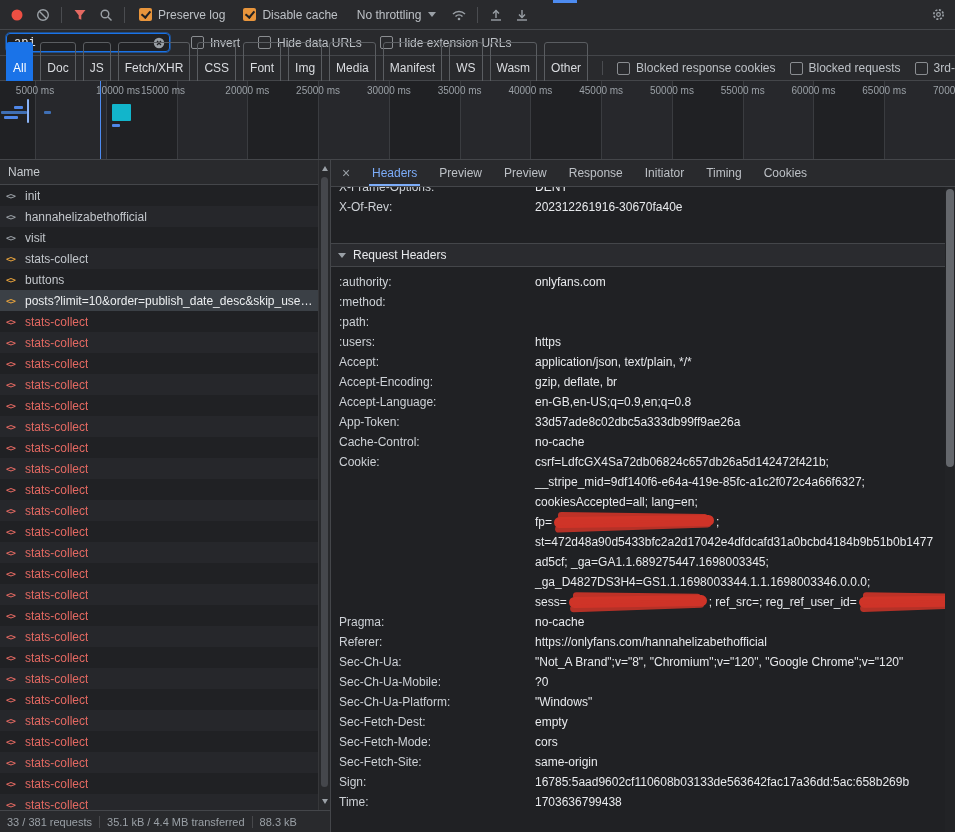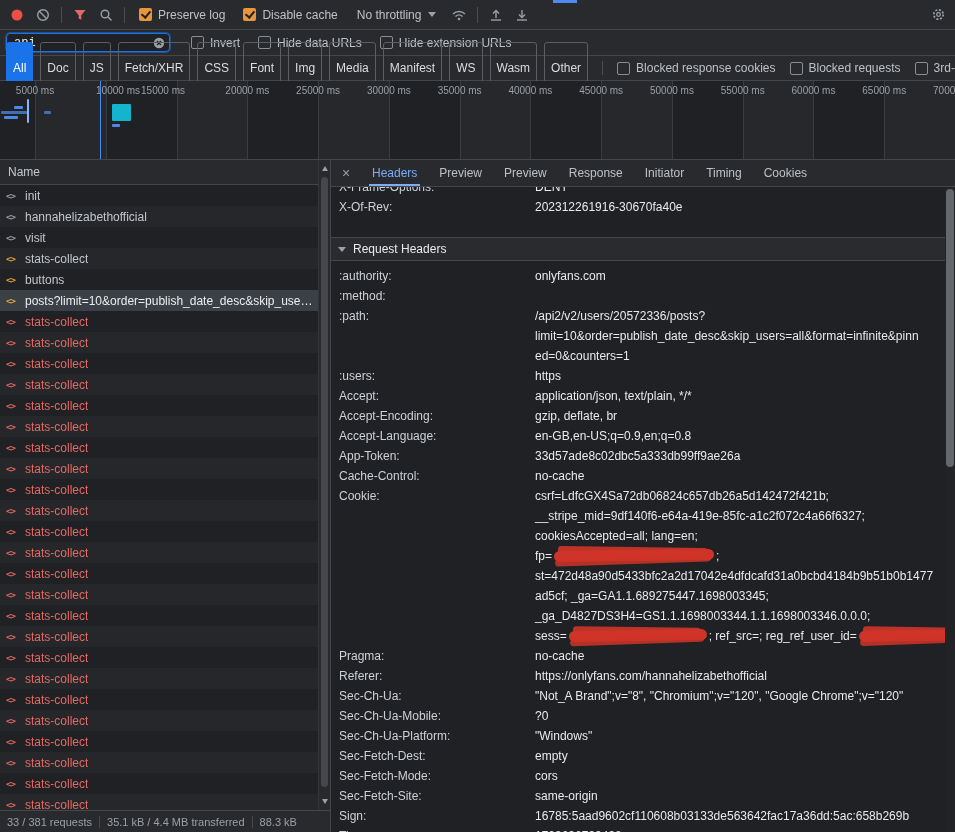--- a/index.html
+++ b/index.html
@@ -67,21 +67,21 @@
   .tab { padding:0 11px; height:100%; display:flex; align-items:center; color:#bdc1c6; position:relative; cursor:pointer; white-space:nowrap; }
   .tab.active { color:#7cacf8; }
   .tab.active::after { content:""; position:absolute; left:8px; right:8px; bottom:0; height:2px; background:#7cacf8; }
 
   .details-content { position:absolute; top:27px; left:0; width:614px; bottom:0; overflow:hidden; }
   #partialRows { margin-top:-10px; }
   .hdr-row { display:grid; grid-template-columns:196px 1fr; padding-left:8px; }
   .hdr-name { color:#cdd1d6; line-height:20px; white-space:nowrap; }
   .hdr-value { color:#e8eaed; line-height:20px; word-break:break-all; padding-right:6px; }
   .vline { height:20px; white-space:nowrap; }
-  .section-header { height:24px; margin-top:20px; background:#2a2b2f; border-top:1px solid #44464a; border-bottom:1px solid #44464a; display:flex; align-items:center; gap:7px; padding-left:7px; color:#e8eaed; cursor:pointer; }
+  .section-header { height:24px; margin-top:26px; background:#2a2b2f; border-top:1px solid #44464a; border-bottom:1px solid #44464a; display:flex; align-items:center; gap:7px; padding-left:7px; color:#e8eaed; cursor:pointer; }
   .tri { width:0; height:0; border-left:4px solid transparent; border-right:4px solid transparent; border-top:5px solid #9aa0a6; }
   #hdrRows { margin-top:5px; }
 
   .redact { display:inline-block; vertical-align:middle; height:11px; border-radius:6px; background:#cf3428; position:relative; top:-1px; margin:0 2px; transform:rotate(-0.8deg); }
   .redact::after { content:""; position:absolute; left:4px; right:6px; top:-3px; height:7px; border-radius:4px; background:#cf3428; transform:rotate(1.6deg); opacity:.9; }
   .redact::before { content:""; position:absolute; left:1px; right:3px; bottom:-3px; height:7px; border-radius:4px; background:#cf3428; transform:rotate(-1.2deg); opacity:.85; }
   .redact-lg { width:160px; } .redact-md { width:138px; } .redact-sm { width:120px; }
 
   .details-scrollbar { position:absolute; top:187px; right:0; width:10px; height:645px; background:#222326; z-index:4; }
   .d-thumb { position:absolute; top:2px; left:1px; width:8px; height:278px; background:#64676c; border-radius:4px; }
@@ -432,25 +432,20 @@
     <div id="hdrRows">
         <div class="hdr-row">
           <div class="hdr-name">:authority:</div>
           <div class="hdr-value">onlyfans.com</div>
         </div>
         <div class="hdr-row">
           <div class="hdr-name">:method:</div>
         </div>
         <div class="hdr-row">
           <div class="hdr-name">:path:</div>
-          <div class="hdr-value">
-            <div class="vline"><span>/api2/v2/users/20572336/posts?</span></div>
-            <div class="vline"><span>limit=10&amp;order=publish_date_desc&amp;skip_users=all&amp;format=infinite&amp;pinn</span></div>
-            <div class="vline"><span>ed=0&amp;counters=1</span></div>
-          </div>
         </div>
         <div class="hdr-row">
           <div class="hdr-name">:users:</div>
           <div class="hdr-value">https</div>
         </div>
         <div class="hdr-row">
           <div class="hdr-name">Accept:</div>
           <div class="hdr-value">application/json, text/plain, */*</div>
         </div>
         <div class="hdr-row">

